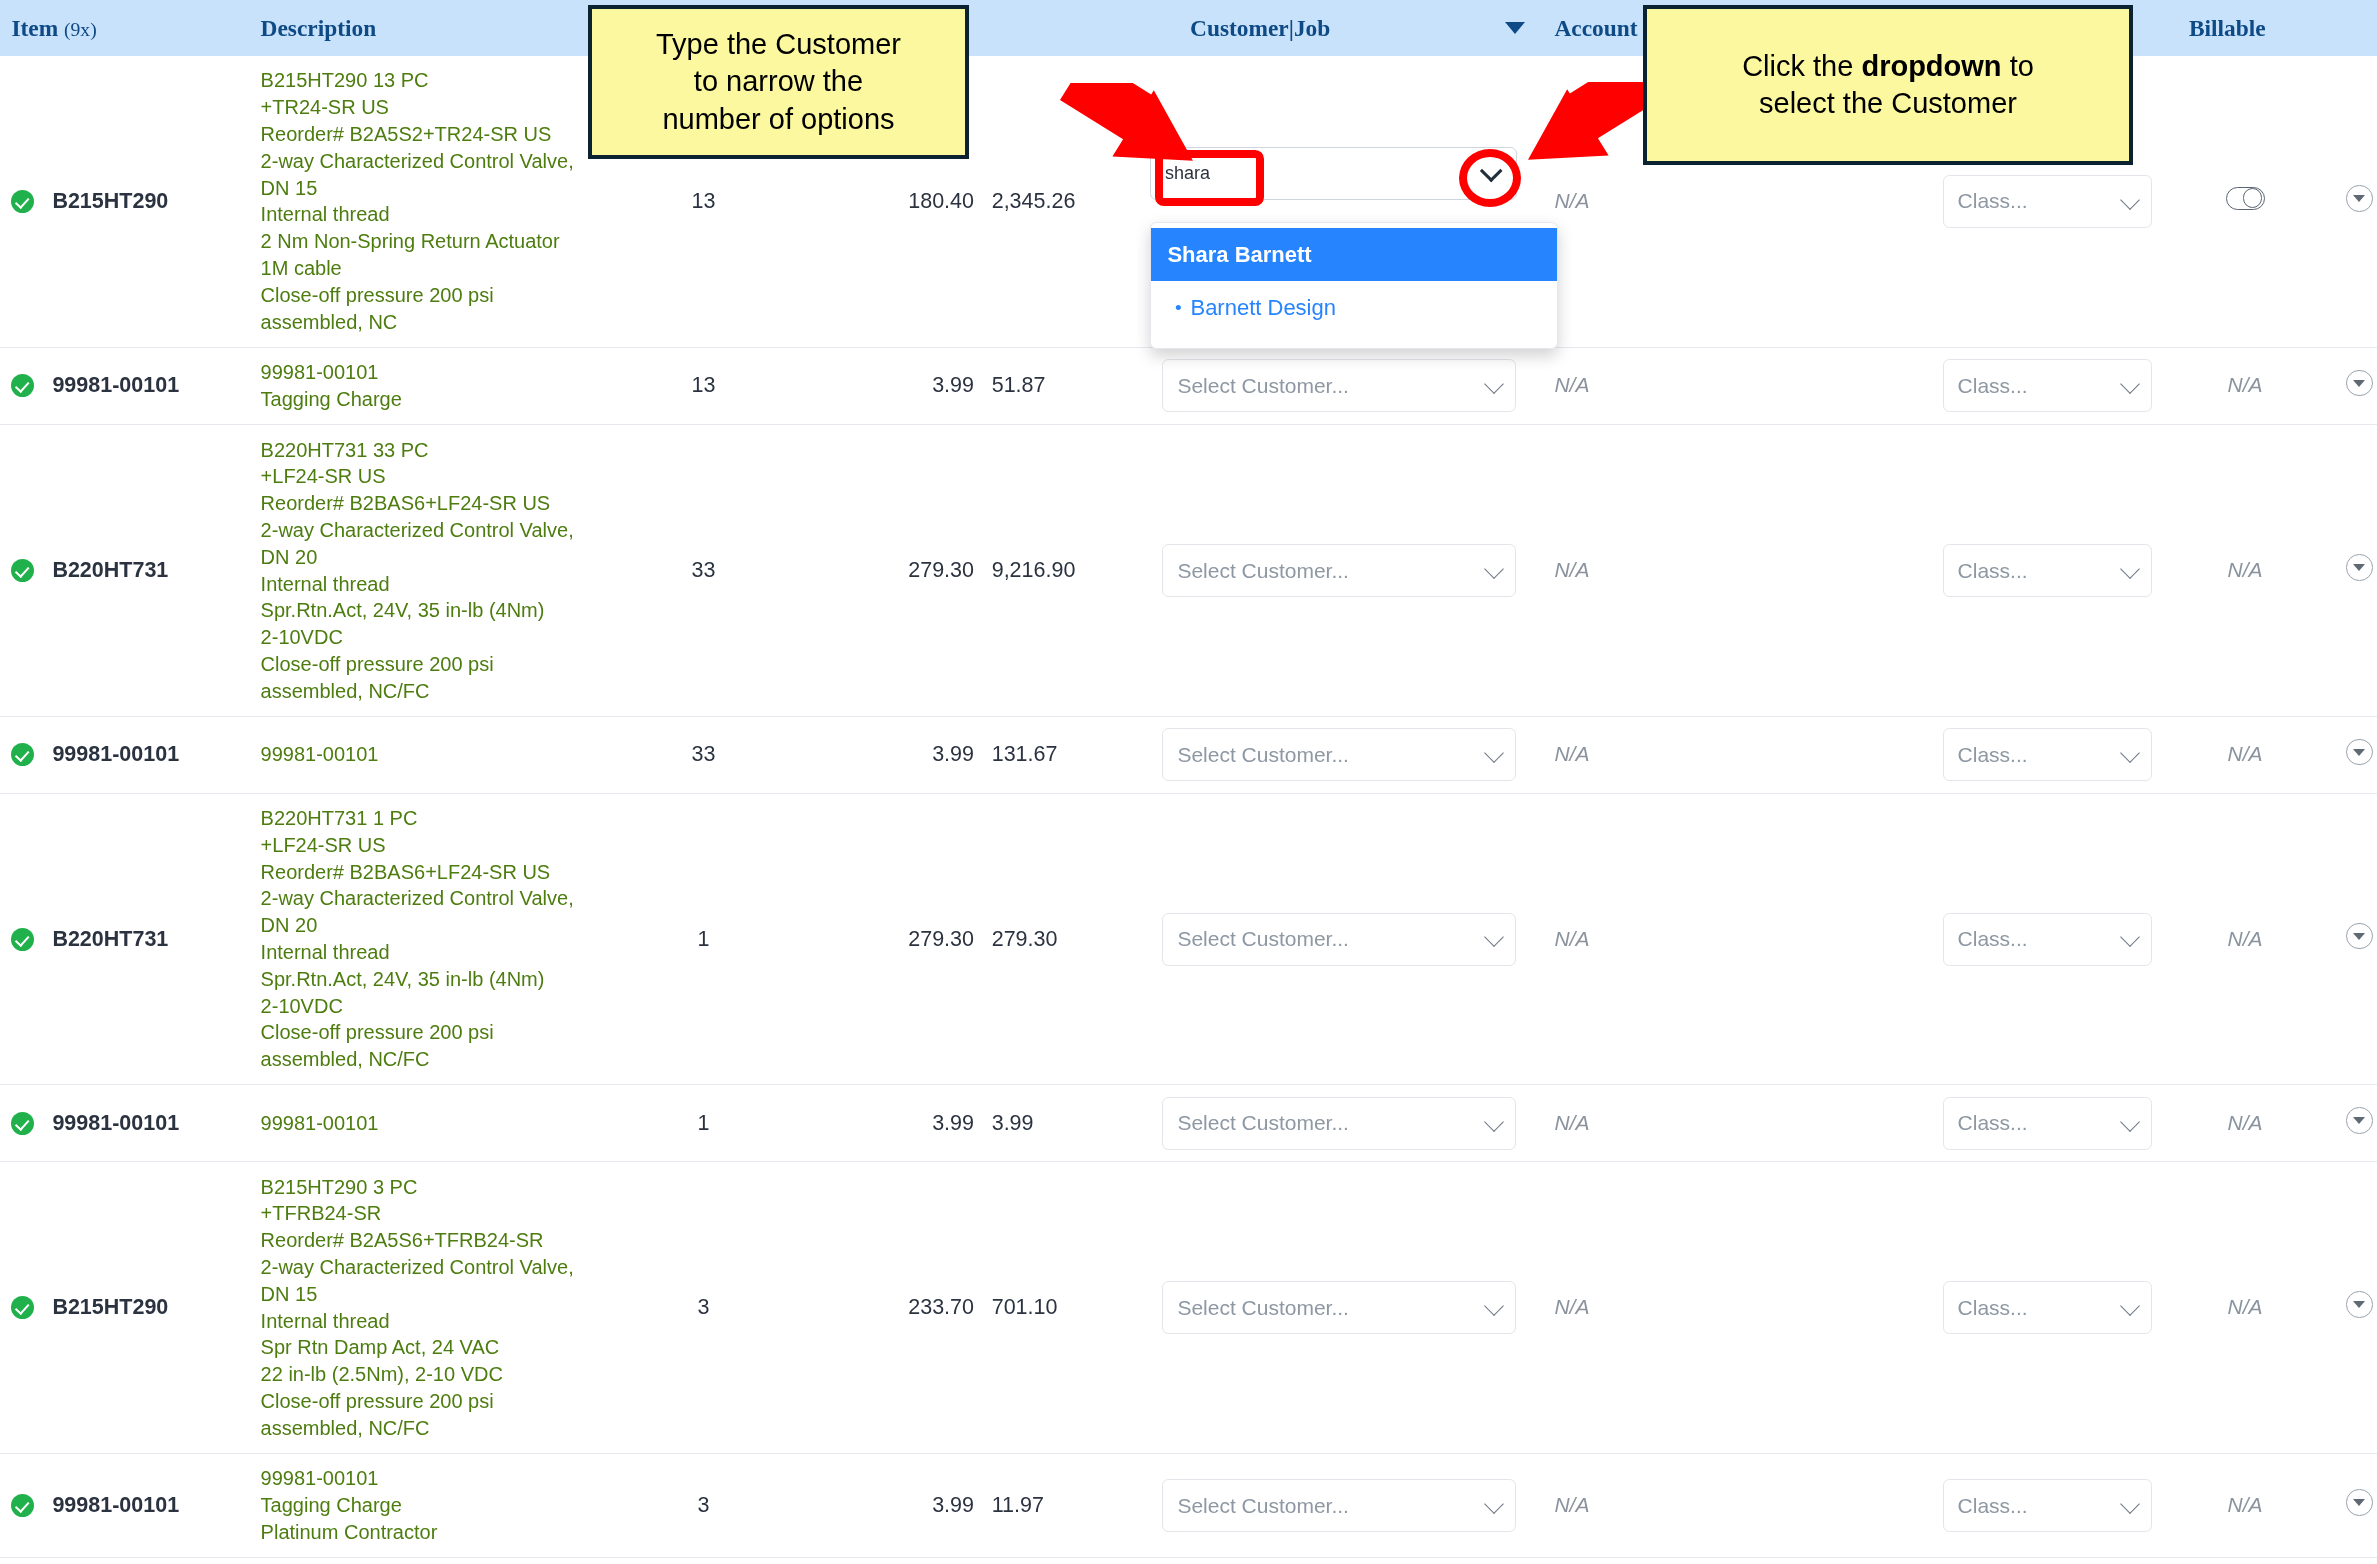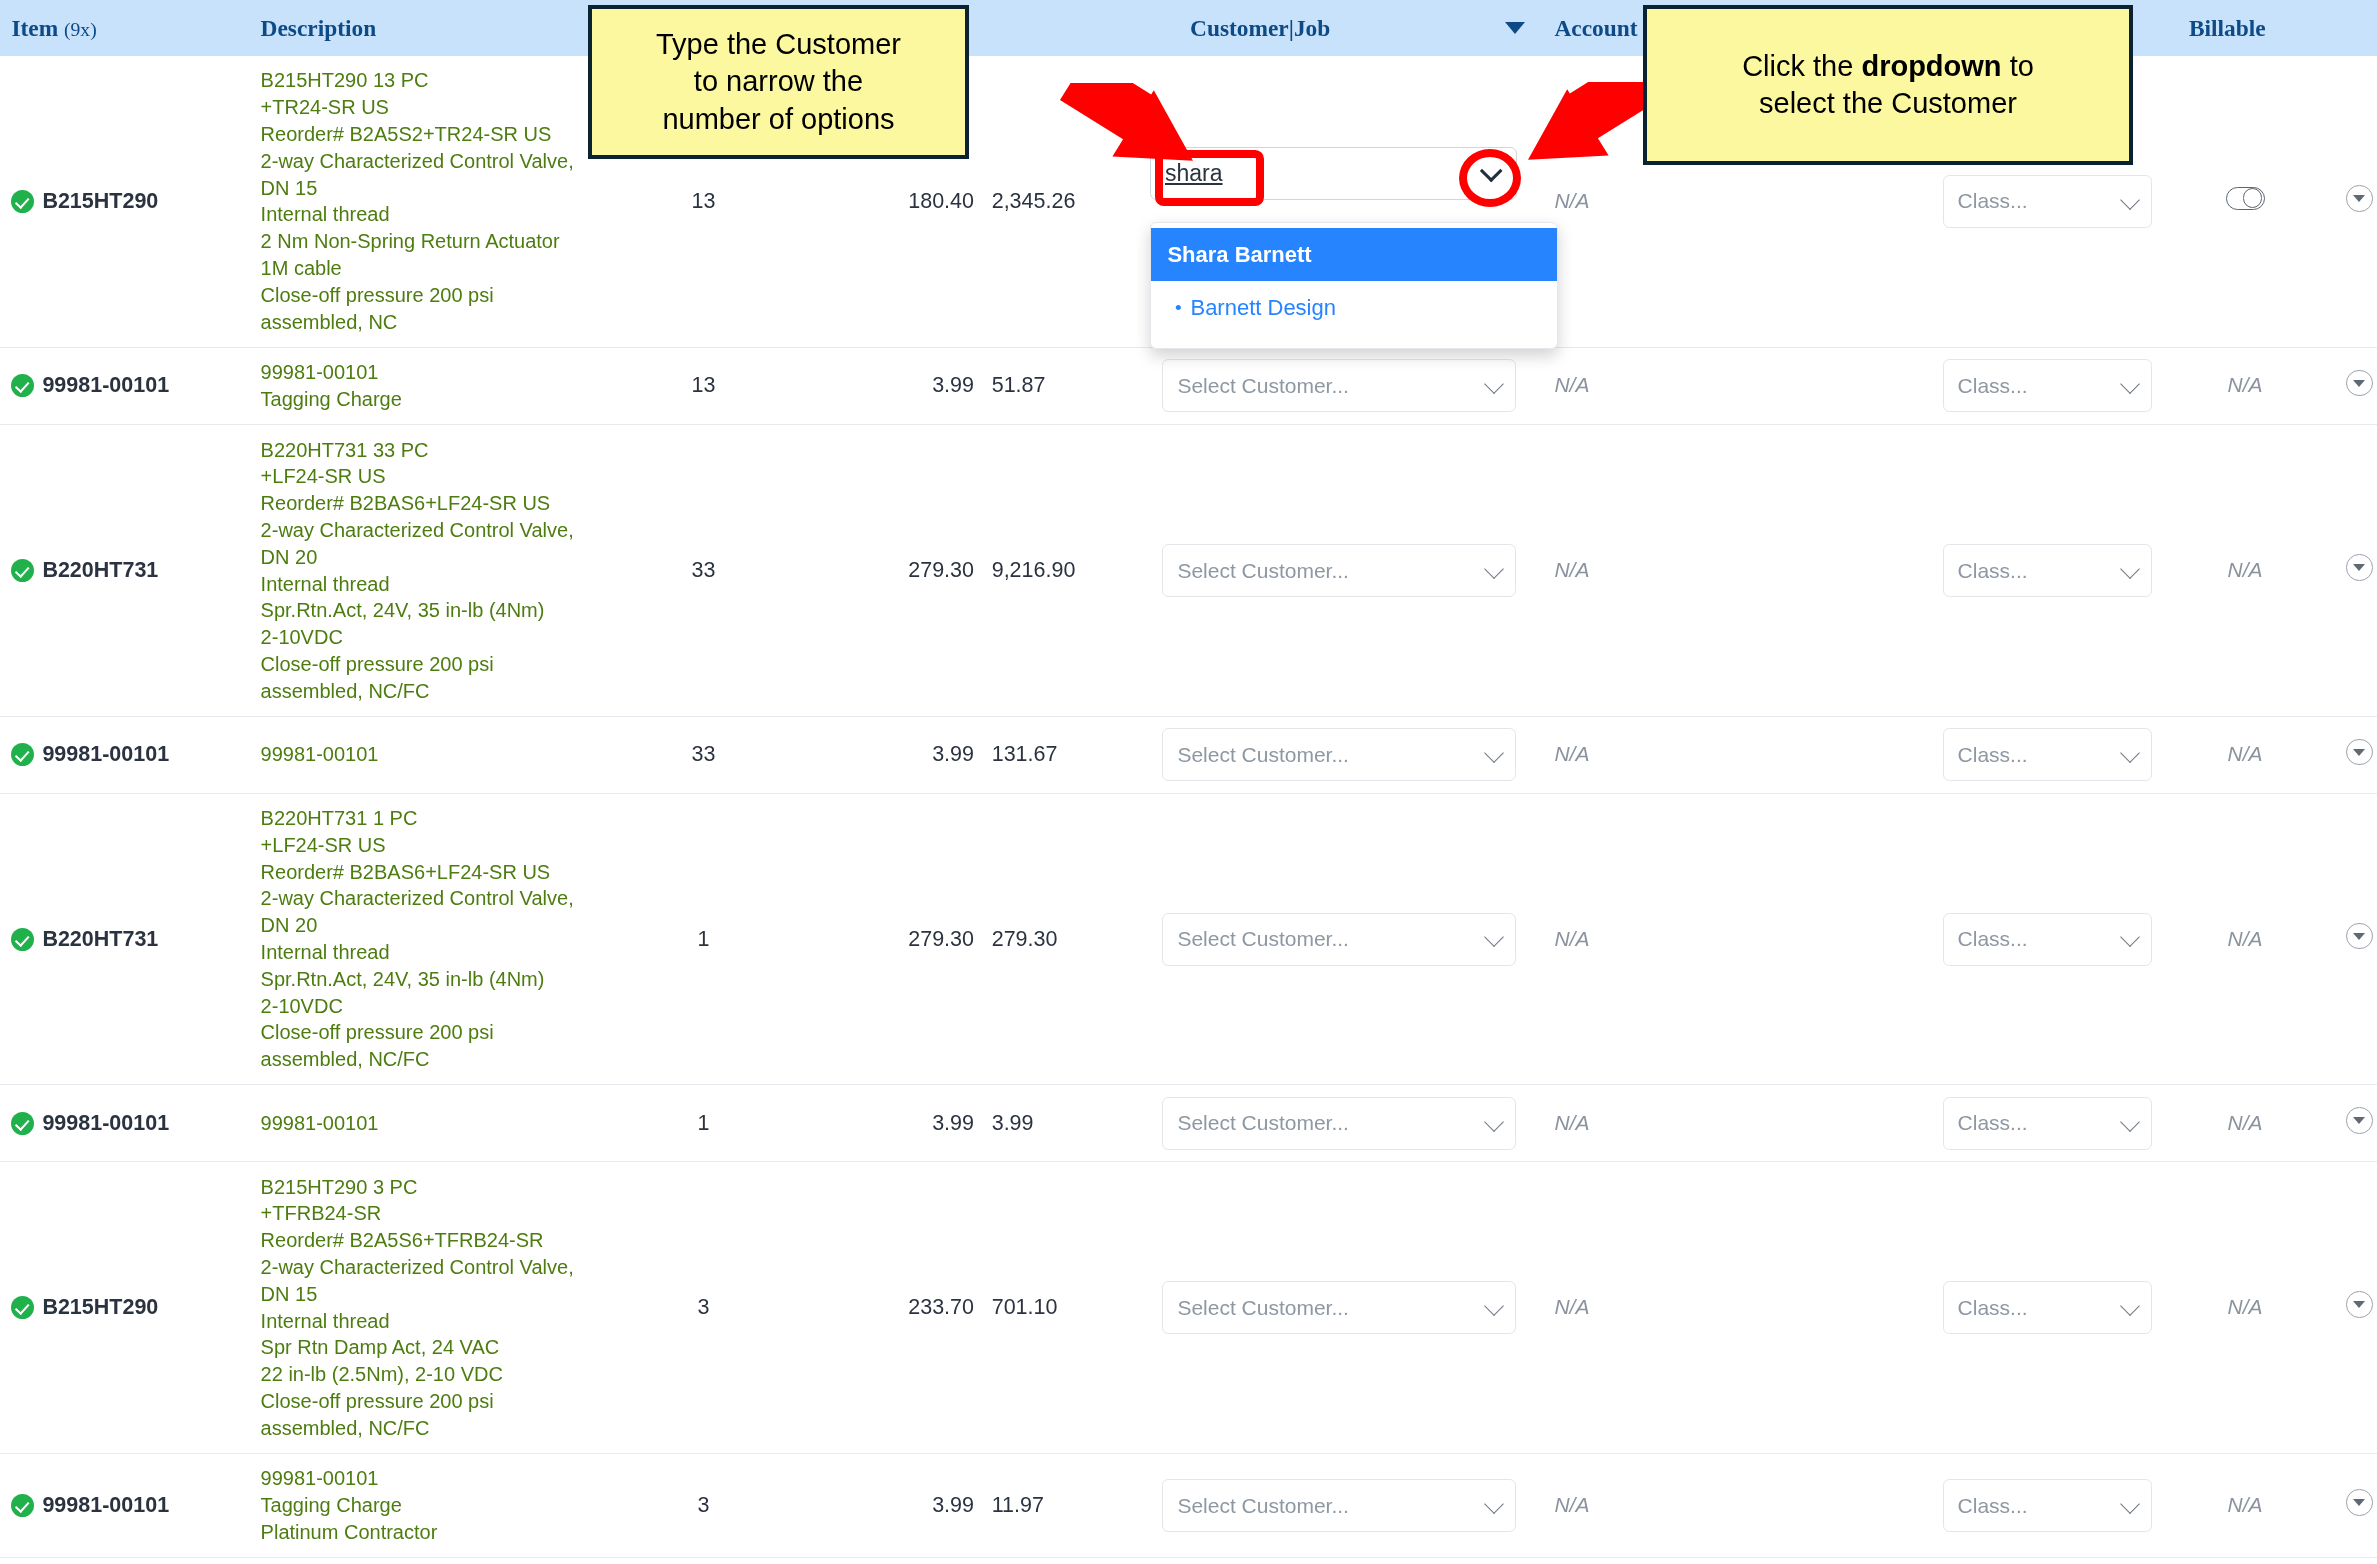--- a/index.html
+++ b/index.html
@@ -60,21 +60,21 @@
   td.qty-cell  { text-align:center; padding-left:35px; }
   td.rate-cell { text-align:right; padding-left:17.7px; }
   td.amt-cell  { text-align:left; padding-left:17.7px; }
   td.cust-cell { padding-left:11.4px; }
   td.acct-cell { padding-left:11.4px; }
   td.class-cell{ padding-left:7.6px; }
   td.bill-cell { text-align:center; }
   td.exp-cell  { text-align:center; }
 
   
-  .item-wrap { display:flex; align-items:center; gap:8px; }
+  .item-wrap { display:flex; align-items:center; gap:18px; }
   .chk {
     width:23px; height:23px; border-radius:50%;
     background:#20b14c; flex:0 0 auto; position:relative;
   }
   .chk::after {
     content:""; position:absolute; left:7px; top:5px;
     width:6.3px; height:11.4px; border:solid #fff;
     border-width:0 2.5px 2.5px 0; transform:rotate(42deg);
   }
 
@@ -116,21 +116,21 @@
     margin:-3.2px 0 0 -6.3px;
     width:0; height:0; border-left:6.3px solid transparent;
     border-right:6.3px solid transparent; border-top:7.6px solid #5f6973;
   }
 
   
   .combo-wrap { position:absolute; left:1150px; top:147px; z-index:40; }
   .combo {
     width:367px; height:53px; border:1.3px solid #cfd6dd; border-radius:6.3px;
     background:#fff; display:flex; align-items:center; padding:0 44px 0 14px;
-    color:#2b3340; font-size:23px; position:relative;text-decoration:underline;
+    color:#2b3340; font-size:18px; position:relative;
   }
   .combo .chev2 {
     position:absolute; right:16.4px; top:50%; width:16.4px; height:16.4px;
     margin-top:-10.7px; border-right:3.2px solid #22303d; border-bottom:3.2px solid #22303d;
     transform:rotate(45deg);
   }
   .dropdown {
     margin-top:22px; width:408px; background:#fff;
     border:1.3px solid #e4e8ec; border-radius:6.3px;
     box-shadow:0 6.3px 16.4px rgba(0,0,0,.18);

